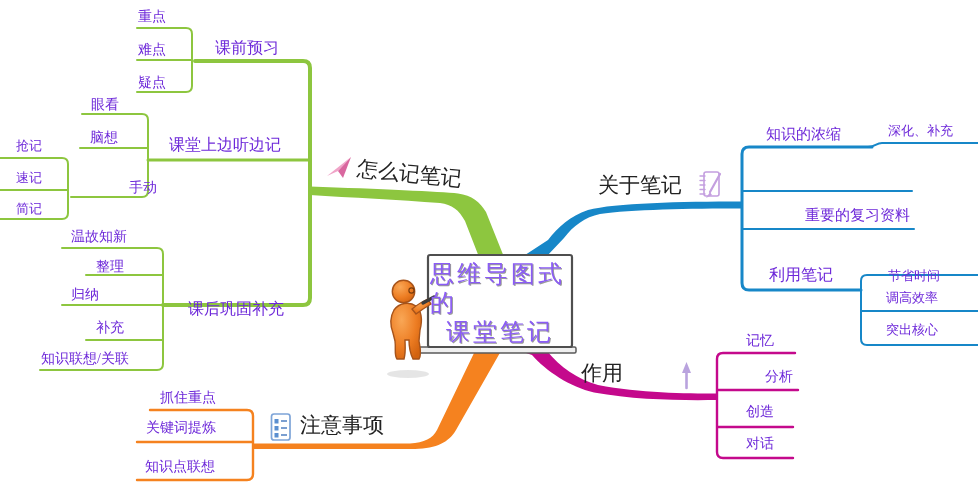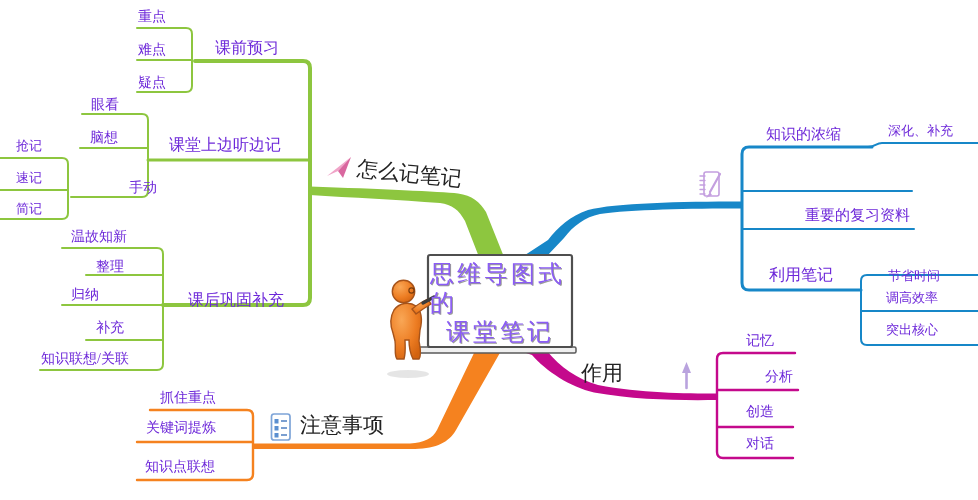--- a/index.html
+++ b/index.html
@@ -112,27 +112,28 @@
 <div class="node fs14" style="left:138px;top:9px;">重点</div>
 <div class="node fs14" style="left:138px;top:42px;">难点</div>
 <div class="node fs14" style="left:138px;top:75px;">疑点</div>
 <div class="node fs16" style="left:169px;top:136px;">课堂上边听边记</div>
 <div class="node fs14" style="left:91px;top:97px;">眼看</div>
 <div class="node fs14" style="left:90px;top:130px;">脑想</div>
 <div class="node fs14" style="left:93px;top:180px;margin-left:36px;">手动</div>
 <div class="node fs13" style="left:16px;top:139px;">抢记</div>
 <div class="node fs13" style="left:16px;top:171px;">速记</div>
 <div class="node fs13" style="left:16px;top:202px;">简记</div>
-<div class="node fs16" style="left:188px;top:291px;">课后巩固补充</div>
+<div class="node fs16" style="left:188px;top:300px;">课后巩固补充</div>
 <div class="node fs14" style="left:71px;top:229px;">温故知新</div>
 <div class="node fs14" style="left:96px;top:259px;">整理</div>
 <div class="node fs14" style="left:71px;top:287px;">归纳</div>
 <div class="node fs14" style="left:96px;top:320px;">补充</div>
 <div class="node fs14" style="left:41px;top:351px;">知识联想/关联</div>
 
+<div class="node lv1" style="left:598px;top:173px;">关于笔记</div>
 <div class="node fs15" style="left:766px;top:126px;">知识的浓缩</div>
 <div class="node fs13" style="left:888px;top:124px;">深化、补充</div>
 <div class="node fs15" style="left:805px;top:207px;">重要的复习资料</div>
 <div class="node fs16" style="left:769px;top:266px;">利用笔记</div>
 <div class="node fs13" style="left:888px;top:269px;">节省时间</div>
 <div class="node fs13" style="left:886px;top:291px;">调高效率</div>
 <div class="node fs13" style="left:886px;top:323px;">突出核心</div>
 
 <div class="node lv1" style="left:581px;top:361px;">作用</div>
 <div class="node fs14" style="left:746px;top:333px;">记忆</div>

